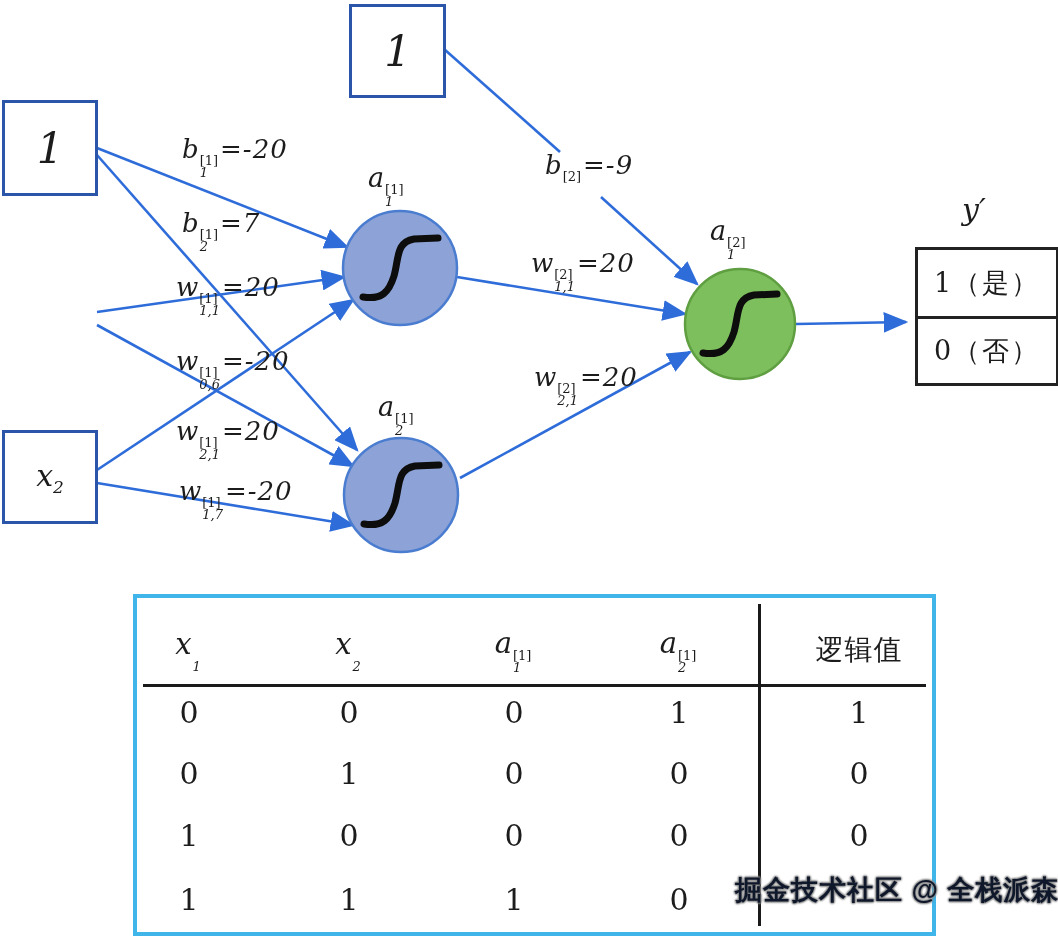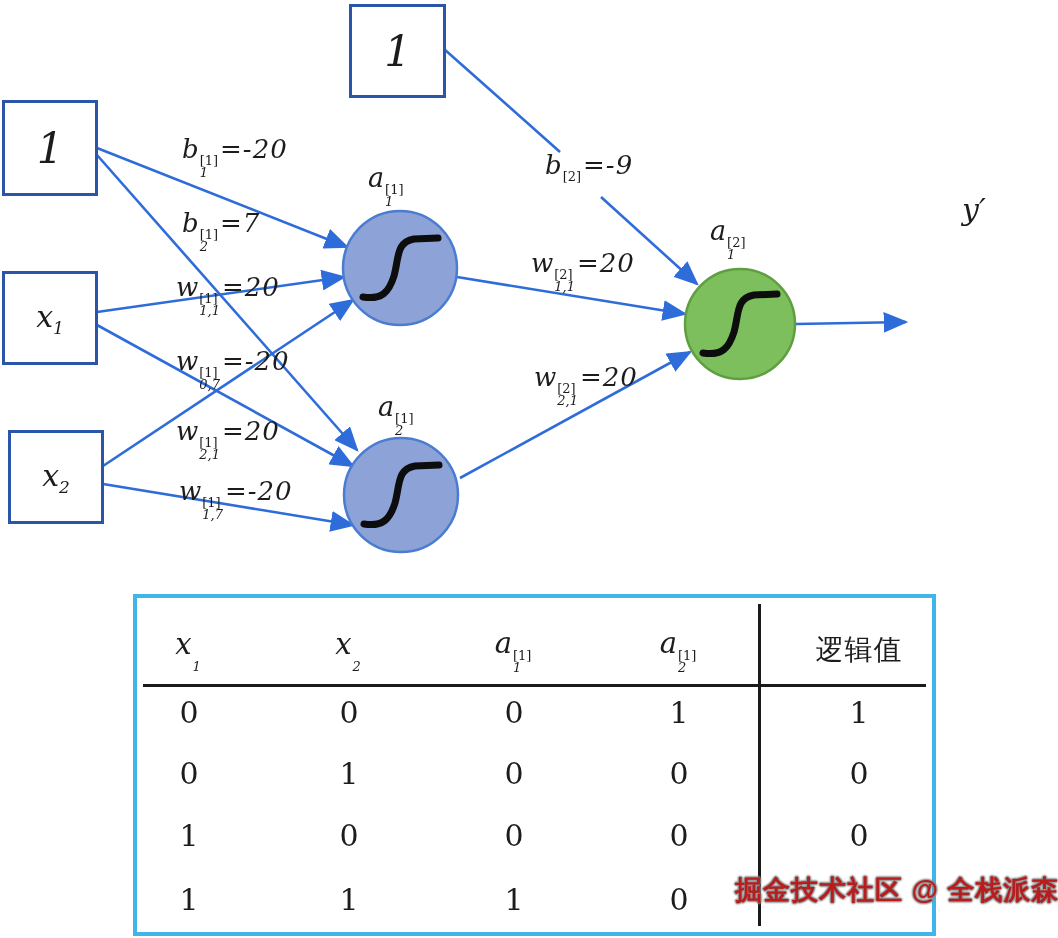--- a/index.html
+++ b/index.html
@@ -40,21 +40,21 @@
   .tcell.th{font:italic 29px "DejaVu Serif",serif;}
   .tcell.cjk{font:28px "Liberation Sans",sans-serif;font-style:normal;letter-spacing:1px;}
   .c0{left:52px;}.c1{left:212px;}.c2{left:377px;}.c3{left:542px;}.c4{left:722px;}
   .th{top:52px;}
   .r0{top:114px;}.r1{top:175px;}.r2{top:237px;}.r3{top:301px;}
   .hline{position:absolute;left:6px;top:86px;width:783px;height:3px;background:#1a1a1a;}
   .vline{position:absolute;left:621px;top:6px;width:3px;height:322px;background:#1a1a1a;}
 
   
   .wmark{position:absolute;left:735px;top:872px;font:700 27px "Liberation Sans",sans-serif;
-         color:#b91c1c;white-space:nowrap;letter-spacing:1px;
+         color:#0f172a;white-space:nowrap;letter-spacing:1px;
          text-shadow:0 1px 2px #8a8a8a,0 -1px 2px #8a8a8a,1px 0 2px #8a8a8a,-1px 0 2px #8a8a8a;}
 </style>
 </head>
 <body>
 
 <div class="canvas">
 
   <svg class="net" width="1058" height="580" viewBox="0 0 1058 580">
     <defs>
       <marker id="arr" markerWidth="10" markerHeight="8" refX="8.6" refY="4" orient="auto">
@@ -83,45 +83,42 @@
       <path d="M703,353 C722,356 729,348 734,332 C739,314 736,298 754,295 L777,294"></path>
     </g>
   </svg>
 
   <div class="nbox" style="left:349px;top:4px;width:91px;height:88px;">
     <span class="bias">1</span>
   </div>
   <div class="nbox" style="left:2px;top:100px;width:90px;height:90px;">
     <span class="bias">1</span>
   </div>
-  <div class="nbox" style="left:2px;top:271px;width:90px;height:88px;">
-    <span class="mi"><span>x</span><sub>1</sub></span>
-  </div>
-  <div class="nbox" style="left:8px;top:430px;width:90px;height:88px;text-align:right;">
+  <div class="nbox" style="left:2px;top:430px;width:90px;height:88px;text-align:right;">
     <span class="mi"><span>x</span><sub>2</sub></span>
   </div>
 
   <div class="elabel" style="left:182px;top:134px;"><span class="mi">b</span><span class="ss">
         <span class="up">[1]</span>
         <span class="dn">1</span>
       </span><span class="val">=-20</span></div>
 
   <div class="elabel" style="left:182px;top:208px;"><span class="mi">b</span><span class="ss">
         <span class="up">[1]</span>
         <span class="dn">2</span>
       </span><span class="val">=7</span></div>
 
   <div class="elabel" style="left:176px;top:272px;"><span class="mi">w</span><span class="ss">
         <span class="up">[1]</span>
         <span class="dn">1,1</span>
       </span><span class="val">=20</span></div>
 
   <div class="elabel" style="left:176px;top:346px;"><span class="mi">w</span><span class="ss">
         <span class="up">[1]</span>
-        <span class="dn">0,7</span>
+        <span class="dn">0,6</span>
       </span><span class="val">=-20</span></div>
 
   <div class="elabel" style="left:176px;top:416px;"><span class="mi">w</span><span class="ss">
         <span class="up">[1]</span>
         <span class="dn">2,1</span>
       </span><span class="val">=20</span></div>
 
   <div class="elabel" style="left:179px;top:476px;"><span class="mi">w</span><span class="ss">
         <span class="up">[1]</span>
         <span class="dn">1,7</span>
@@ -151,20 +148,24 @@
         <span class="up">[1]</span>
         <span class="dn">2</span>
       </span></div>
 
   <div class="nlabel" style="left:710px;top:215px;"><span class="mi">a</span><span class="ss">
         <span class="up">[2]</span>
         <span class="dn">1</span>
       </span></div>
 
   <div class="ytitle">y′</div>
+  <div class="ybox">
+    <div class="yrow">1（是）</div>
+    <div class="yrow second">0（否）</div>
+  </div>
 
   <div class="ttable">
     <div class="tcell th c0"><span class="mi">x</span><span class="ss">
           <span class="up"></span>
           <span class="dn">1</span>
         </span></div>
     <div class="tcell th c1"><span class="mi">x</span><span class="ss">
           <span class="up"></span>
           <span class="dn">2</span>
         </span></div>

